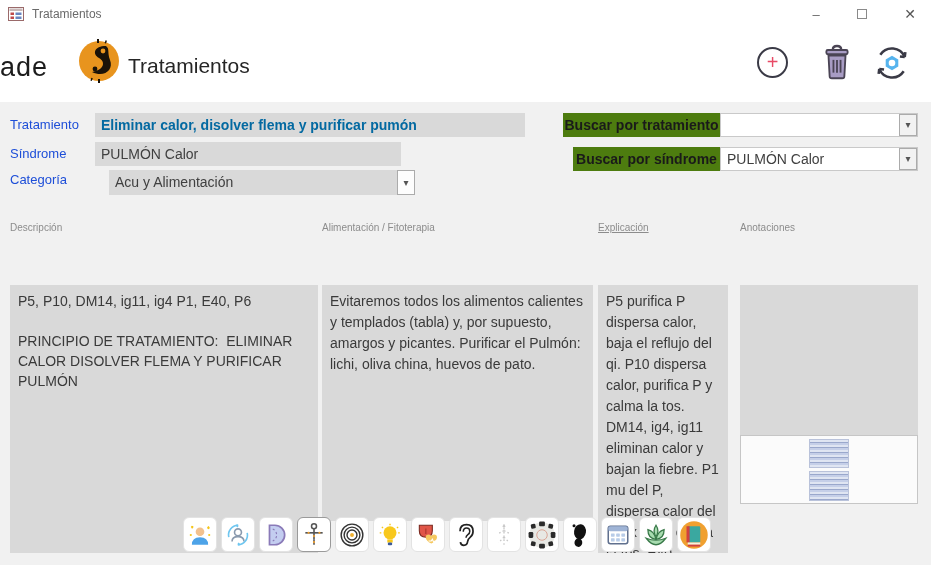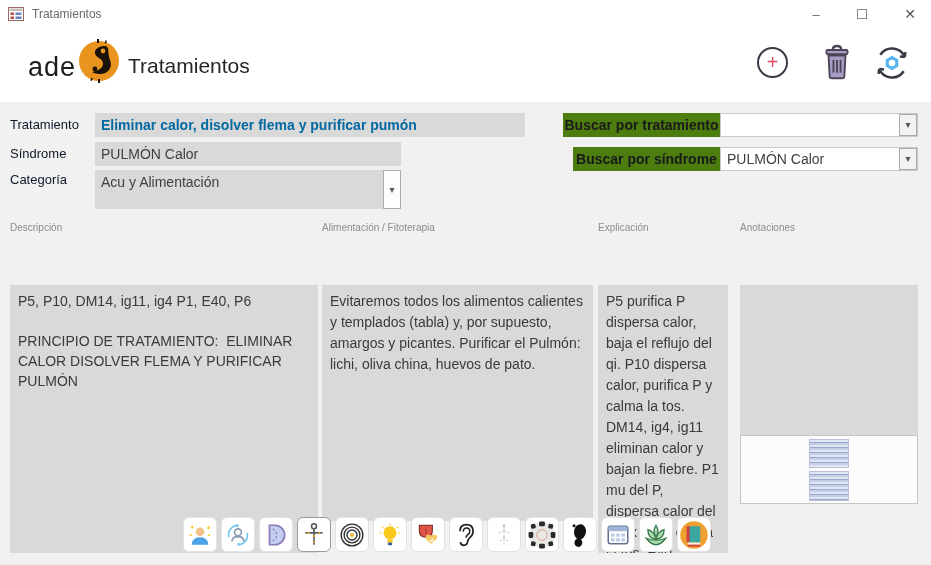--- a/index.html
+++ b/index.html
@@ -18,34 +18,34 @@
   .titlebar-icon { left:8px; top:6px; width:16px; height:16px; }
   .titlebar-text { left:32px; top:7px; font-size:12px; color:#6a6a6a; }
   .win-btn { top:0; width:34px; height:28px; display:flex; align-items:center; justify-content:center; color:#666; font-size:13px; cursor:default; }
   .win-min { left:799px; }
   .win-max { left:845px; }
   .win-close { left:893px; font-size:14px; color:#555; }
   .max-glyph { width:10px; height:10px; border:1px solid #8a8a8a; }
 
   
   .header { left:0; top:28px; width:931px; height:74px; background:#fff; }
-  .logo-text { left:28px; top:24px; font-size:27px; color:#1c1c1c; letter-spacing:1px; font-weight:300; }
+  .logo-text { left:0; top:24px; font-size:27px; color:#1c1c1c; letter-spacing:1px; font-weight:300; }
   .logo-circle { left:76px; top:10px; width:46px; height:46px; }
   .page-title { left:128px; top:26px; font-size:21px; color:#262626; }
   .round-btn { top:19px; width:31px; height:31px; border:2px solid #3a3a46; border-radius:50%; background:#fff; display:flex; align-items:center; justify-content:center; }
   .btn-add { left:757px; }
   .btn-add span { color:#e8germ4060; }
   .plus-glyph { color:#e84a66; font-size:20px; line-height:1; margin-top:-2px; }
   .btn-trash { left:820px; top:15px; width:34px; height:38px; border:none; background:transparent; }
   .btn-refresh { left:874px; top:17px; width:36px; height:36px; border:none; background:transparent; }
 
   
   .main-bg { left:0; top:102px; width:931px; height:463px; background:#f1f1f1; }
 
-  .fld-label { font-size:13px; color:#0f172a; }
+  .fld-label { font-size:13px; color:#1d4ed8; }
   .gray-field { background:#d9d9d9; height:24px; font-size:14px; line-height:24px; padding-left:6px; overflow:hidden; white-space:nowrap; }
   .red-text { color:#0369a1; font-weight:bold; }
 
   .combo-chevron { position:absolute; right:0; top:0; bottom:0; width:18px; background:#fdfdfd; border:1px solid #ababab; display:flex; align-items:center; justify-content:center; color:#555; font-size:10px; }
   .search-label { background:#4d7c0f; height:24px; font-size:14px; line-height:24px; font-weight:600; color:#1a1a1a; text-align:center; }
   .white-combo { background:#fff; border:1px solid #c9c9c9; height:24px; font-size:14px; line-height:22px; padding-left:6px; }
 
   .col-header { font-size:10px; color:#8c8c8c; }
   .text-panel { background:#d9d9d9; font-size:14px; color:#3a3a3a; padding:6px 8px; white-space:pre-wrap; overflow:hidden;margin-top:48px; }
 
@@ -115,21 +115,21 @@
 
 <div class="abs main-bg"></div>
 
 <div class="abs fld-label" style="left:10px; top:117px;">Tratamiento</div>
 <div class="abs gray-field red-text" style="left:95px; top:113px; width:430px;">Eliminar calor, disolver flema y purificar pumón</div>
 
 <div class="abs fld-label" style="left:10px; top:146px;">Síndrome</div>
 <div class="abs gray-field" style="left:95px; top:142px; width:306px;">PULMÓN Calor</div>
 
 <div class="abs fld-label" style="left:10px; top:172px;">Categoría</div>
-<div class="abs gray-field" style="left:95px; top:170px; width:306px; height:39px; line-height:25px;">
+<div class="abs gray-field" style="left:109px; top:170px; width:306px; height:25px; line-height:25px;">
   <span>Acu y Alimentación</span>
   <span class="combo-chevron">▾</span>
 </div>
 
 <div class="abs search-label" style="left:563px; top:113px; width:157px;">Buscar por tratamiento</div>
 <div class="abs white-combo" style="left:720px; top:113px; width:198px;">
   <span></span>
   <span class="combo-chevron" style="background:#f2f2f2;">▾</span>
 </div>
 
@@ -140,21 +140,21 @@
 </div>
 
 <div class="abs col-header" style="left:10px; top:222px;">Descripción</div>
 <div class="abs text-panel" style="left:10px; top:237px; width:308px; height:268px; line-height:20px;">P5, P10, DM14, ig11, ig4 P1, E40, P6
 
 PRINCIPIO DE TRATAMIENTO:  ELIMINAR CALOR DISOLVER FLEMA Y PURIFICAR PULMÓN</div>
 
 <div class="abs col-header" style="left:322px; top:222px;">Alimentación / Fitoterapia</div>
 <div class="abs text-panel" style="left:322px; top:237px; width:271px; height:236px; line-height:21px;">Evitaremos todos los alimentos calientes y templados (tabla) y, por supuesto, amargos y picantes. Purificar el Pulmón: lichi, oliva china, huevos de pato.</div>
 
-<div class="abs col-header" style="left:598px; top:222px;">Explicación</div>
+<div class="abs col-header" style="left:598px; top:222px;text-decoration:underline;">Explicación</div>
 <div class="abs text-panel" style="left:598px; top:237px; width:130px; height:268px; line-height:21px;">P5 purifica P dispersa calor, baja el reflujo del qi. P10 dispersa calor, purifica P y calma la tos. DM14, ig4, ig11 eliminan calor y bajan la fiebre. P1 mu del P, dispersa calor del torax y P y calma la tos. E40 disuelve flema. P6 elimina calor, enfría la sangre, y</div>
 
 <div class="abs col-header" style="left:740px; top:222px;">Anotaciones</div>
 <div class="abs text-panel" style="left:740px; top:237px; width:178px; height:193px;"></div>
 
 <div class="abs attach-frame" style="left:740px; top:435px; width:178px; height:69px;">
   <div class="thumb">
     <div class="tpart"></div>
     <div class="tpart"></div>
   </div>

